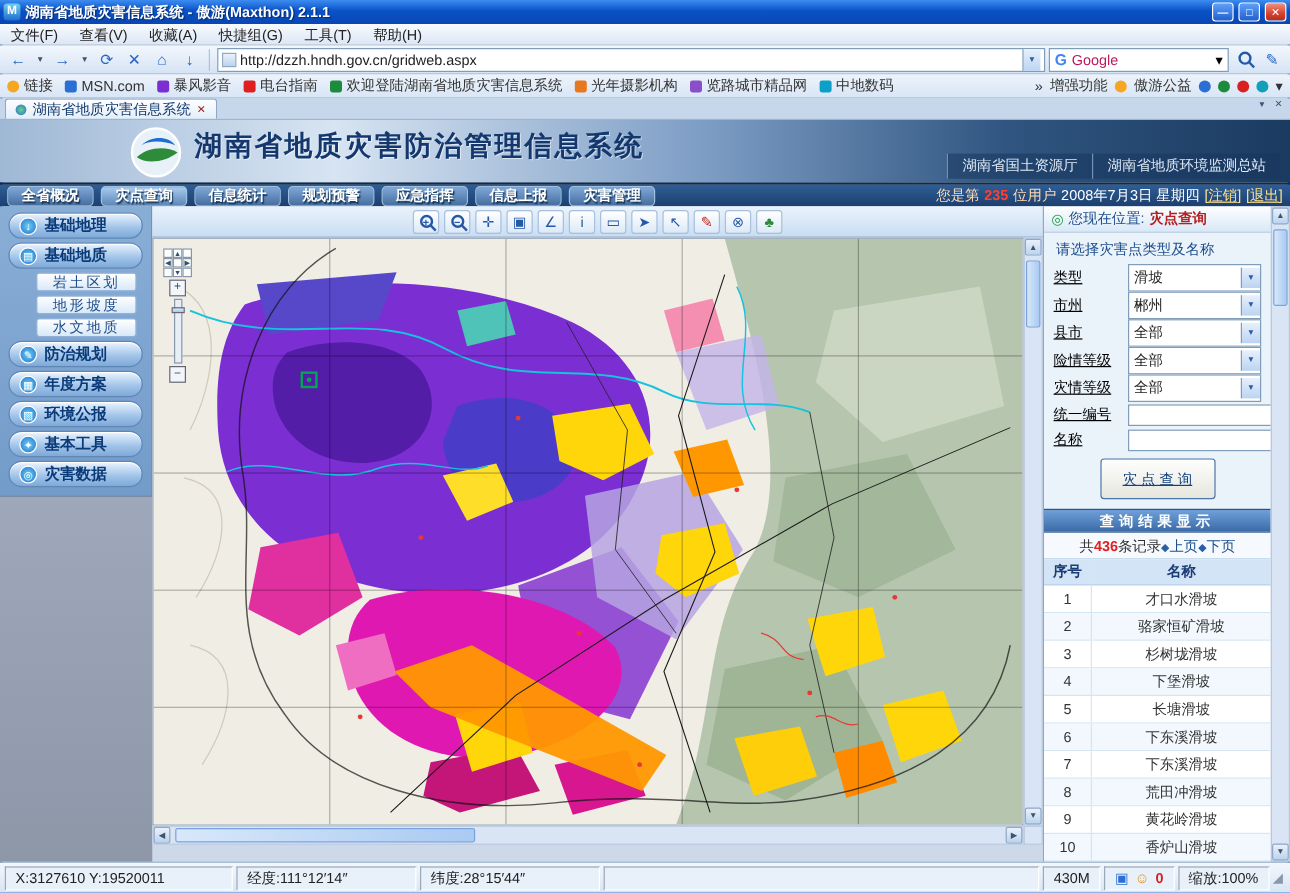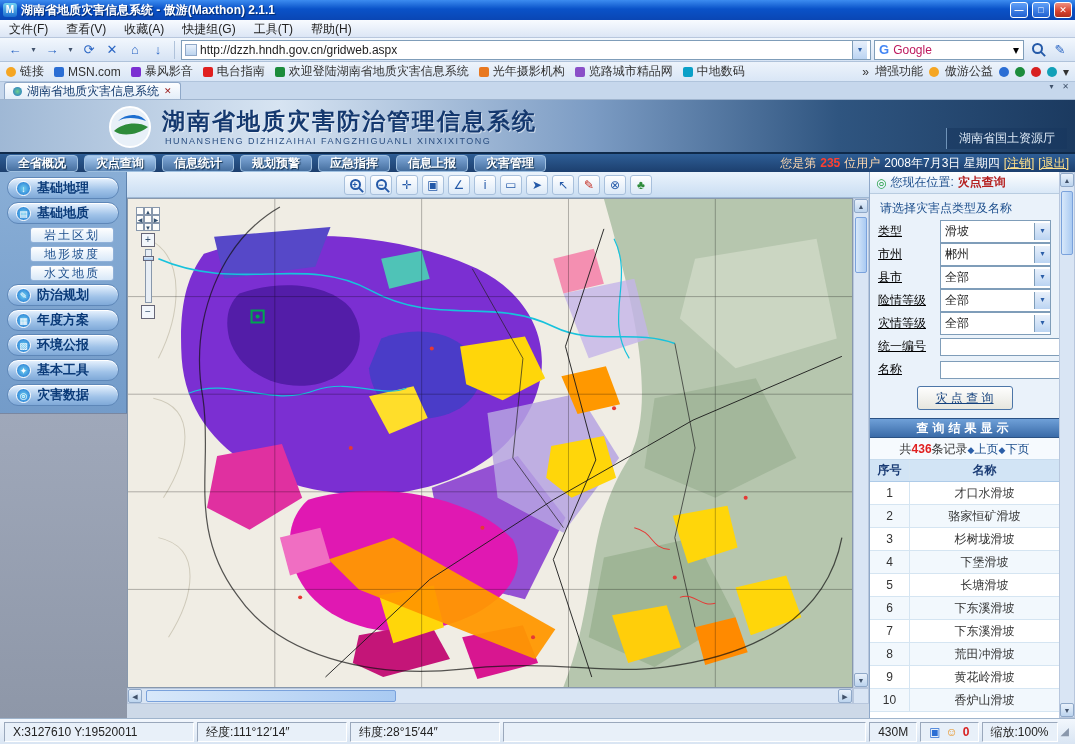--- a/index.html
+++ b/index.html
@@ -148,21 +148,21 @@
   .locbar .val { color:#B52020; font-weight:bold; }
   .instr { padding:6px 0 3px 10px; color:#1C4E8C; }
   .frow { display:flex; align-items:center; height:23px; padding:0 8px; gap:4px; }
   .flabel { width:58px; color:#000000; flex:none;text-decoration:underline; }
   .xpselect { flex:1; height:23px; background:#fff; border:1px solid #7F9DB9; display:flex; align-items:center; padding-left:4px; color:#222; }
   .selarrow { margin-left:auto; width:16px; height:17px; background:linear-gradient(#E8F0FB,#BBD4F2);
     border-left:1px solid #7F9DB9; color:#2B5EA8; text-align:center; line-height:16px; font-size:8px; }
   .xpinput { flex:1; height:18px; border:1px solid #7F9DB9; background:#fff; outline:none; padding:0 3px;
     font-family:"Liberation Sans","DejaVu Sans",sans-serif; font-size:12px; }
   .btnrow { display:flex; justify-content:center; padding:5px 0 4px; }
-  .xpbutton { width:96px; height:24px; background:linear-gradient(#FEFEFE,#E6E6DE); border:1px solid #4C76A8;
+  .xpbutton { width:96px; height:34px; background:linear-gradient(#FEFEFE,#E6E6DE); border:1px solid #4C76A8;
     border-radius:3px; color:#15427E; text-decoration:underline; font-size:12px;
     font-family:"Liberation Sans","DejaVu Sans",sans-serif; }
   .reshdr { height:20px; flex:none; margin-top:4px; background:linear-gradient(#6FA0D8,#3A6BA8);
     border-top:1px solid #2B5284; border-bottom:1px solid #2B5284; color:#fff; font-weight:bold;
     text-align:center; line-height:19px; letter-spacing:4px; }
   .pagerow { height:22px; flex:none; background:#F6FAFE; text-align:center; line-height:22px; color:#333; border-bottom:1px solid #C8DCEE; }
   .pagerow .cnt { color:#E02020; font-weight:bold; }
   .pagerow .dia { color:#2B5EA8; font-size:9px; }
   .pagerow .pl { color:#1C4E8C; }
   .rtable { flex:1; background:#fff; display:flex; flex-direction:column; }
@@ -290,23 +290,23 @@
 
   <div class="siteheader">
     <span class="logo">
       <svg width="44" height="44" viewBox="0 0 44 44">
         <circle cx="22" cy="22" r="20" fill="#E8F0F8" stroke="#FFFFFF" stroke-width="2"></circle>
         <path d="M6,26 C14,18 30,16 40,22 C30,30 14,32 6,26 Z" fill="#2E8B3A"></path>
         <path d="M10,16 C18,8 32,8 38,16 C28,12 16,12 10,16 Z" fill="#1C6ED0"></path>
       </svg>
     </span>
     <div class="h-title">湖南省地质灾害防治管理信息系统</div>
-    <div class="h-sub">HUNANSHENG DIZHIZAIHAI FANGZHIGUANLI XINXIXITONG</div>
     <div class="h-links">
       <span class="h-link">湖南省国土资源厅</span>
+      <span class="h-link">湖南省地质环境监测总站</span>
     </div>
   </div>
 
   <div class="navrow">
     <span class="ntab">全省概况</span>
     <span class="ntab active">灾点查询</span>
     <span class="ntab">信息统计</span>
     <span class="ntab">规划预警</span>
     <span class="ntab">应急指挥</span>
     <span class="ntab">信息上报</span>

